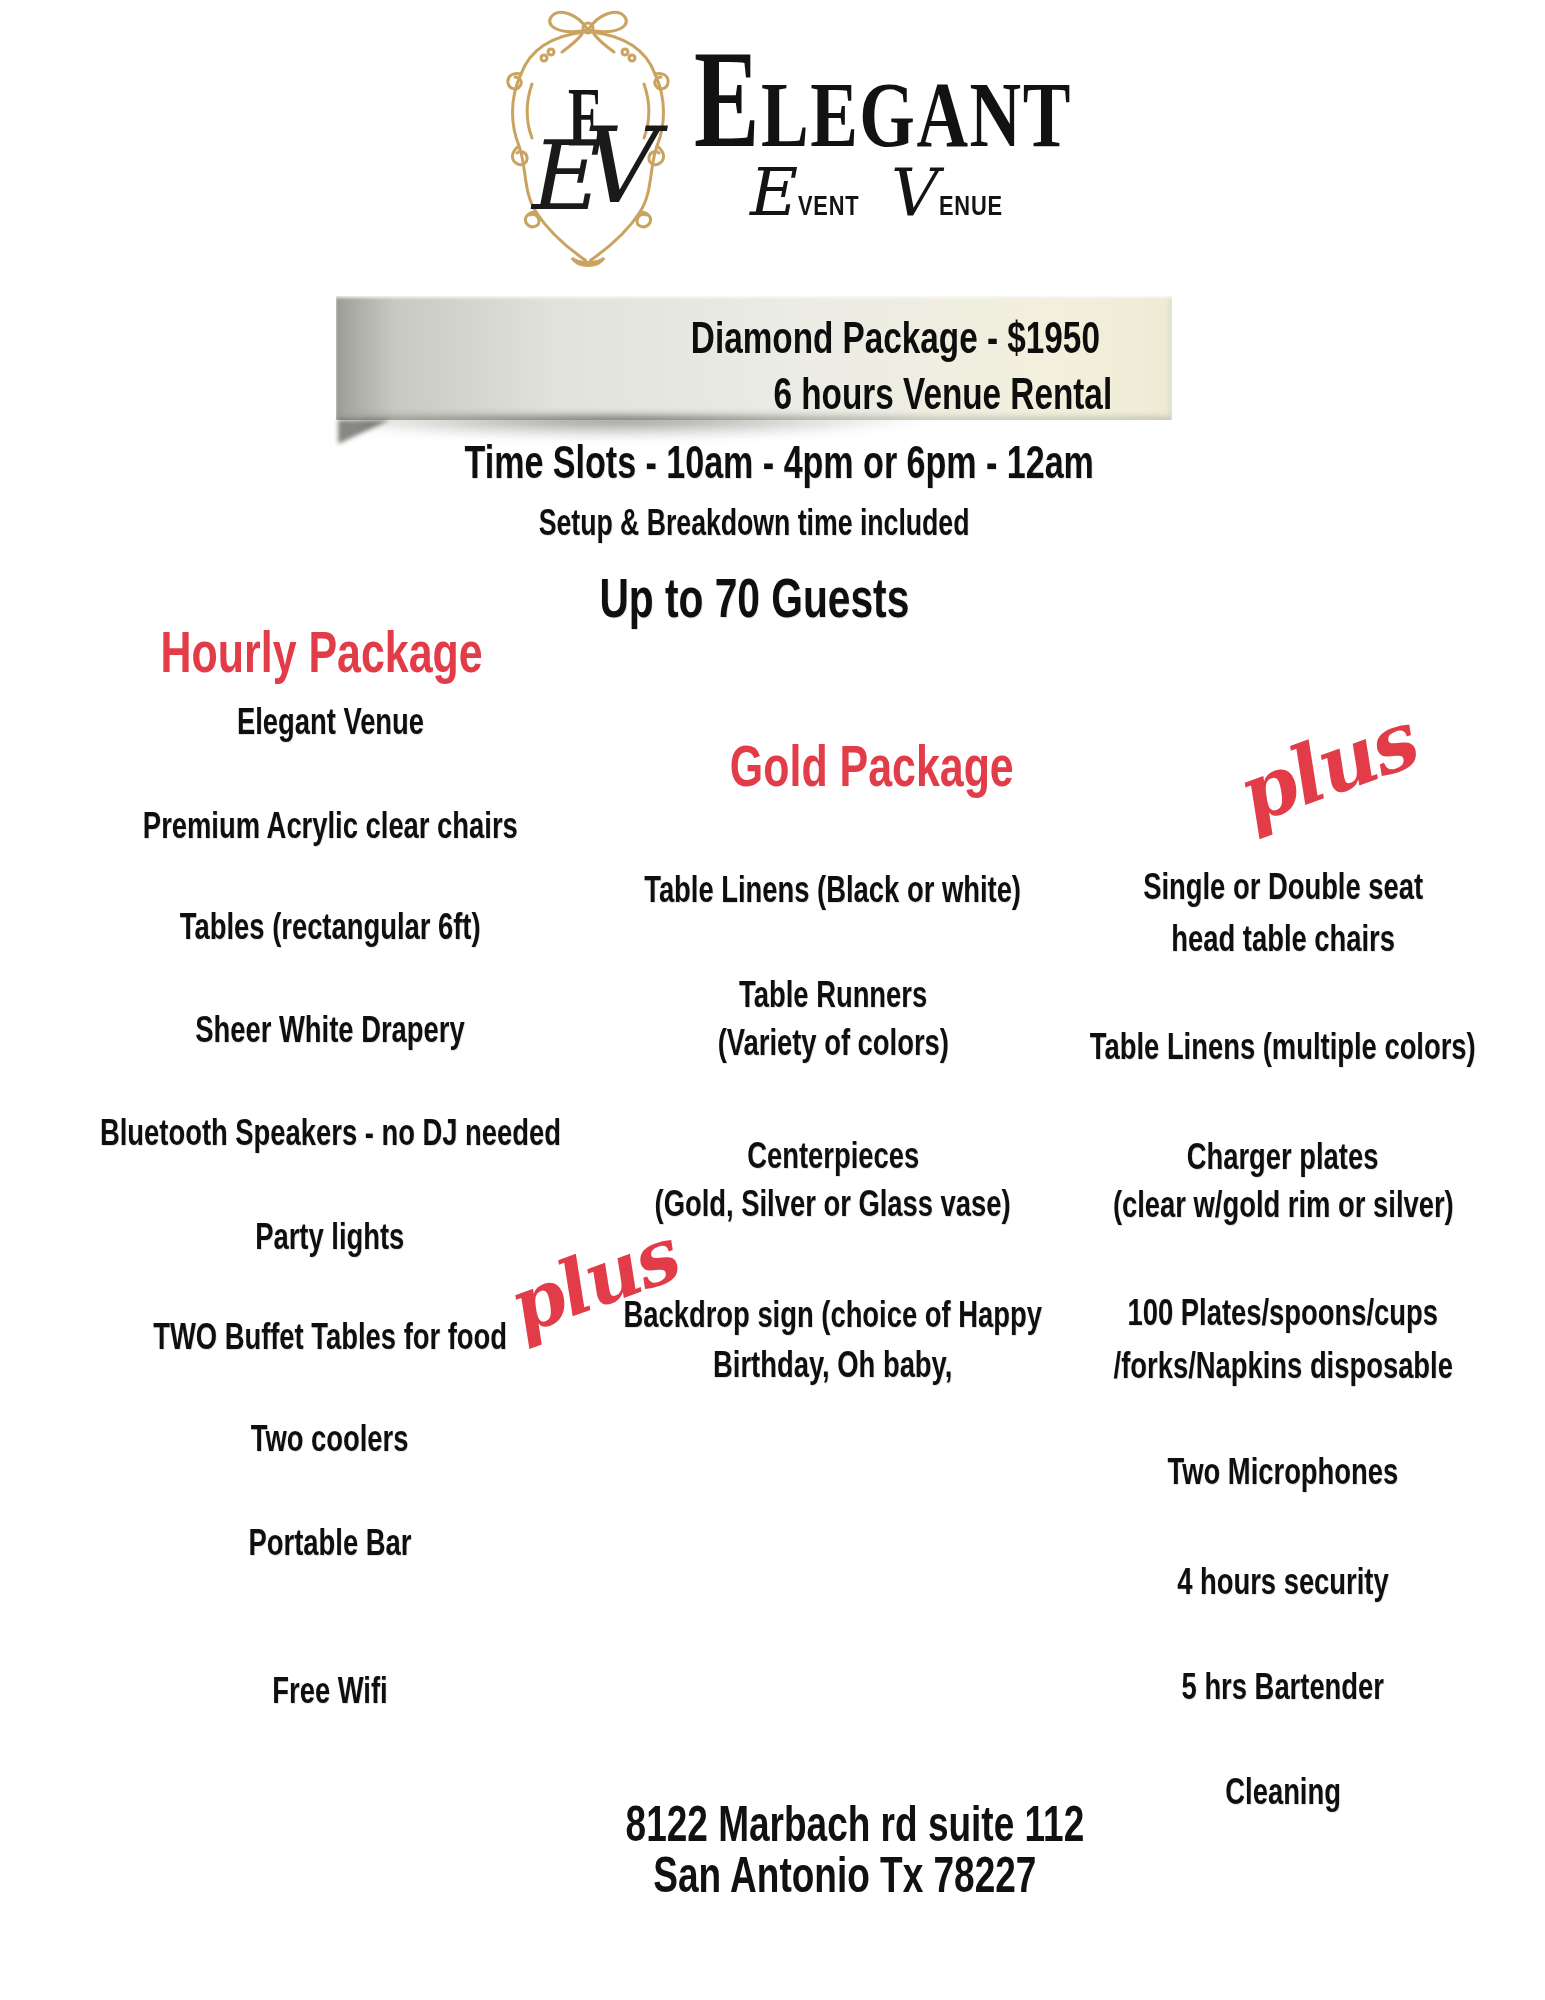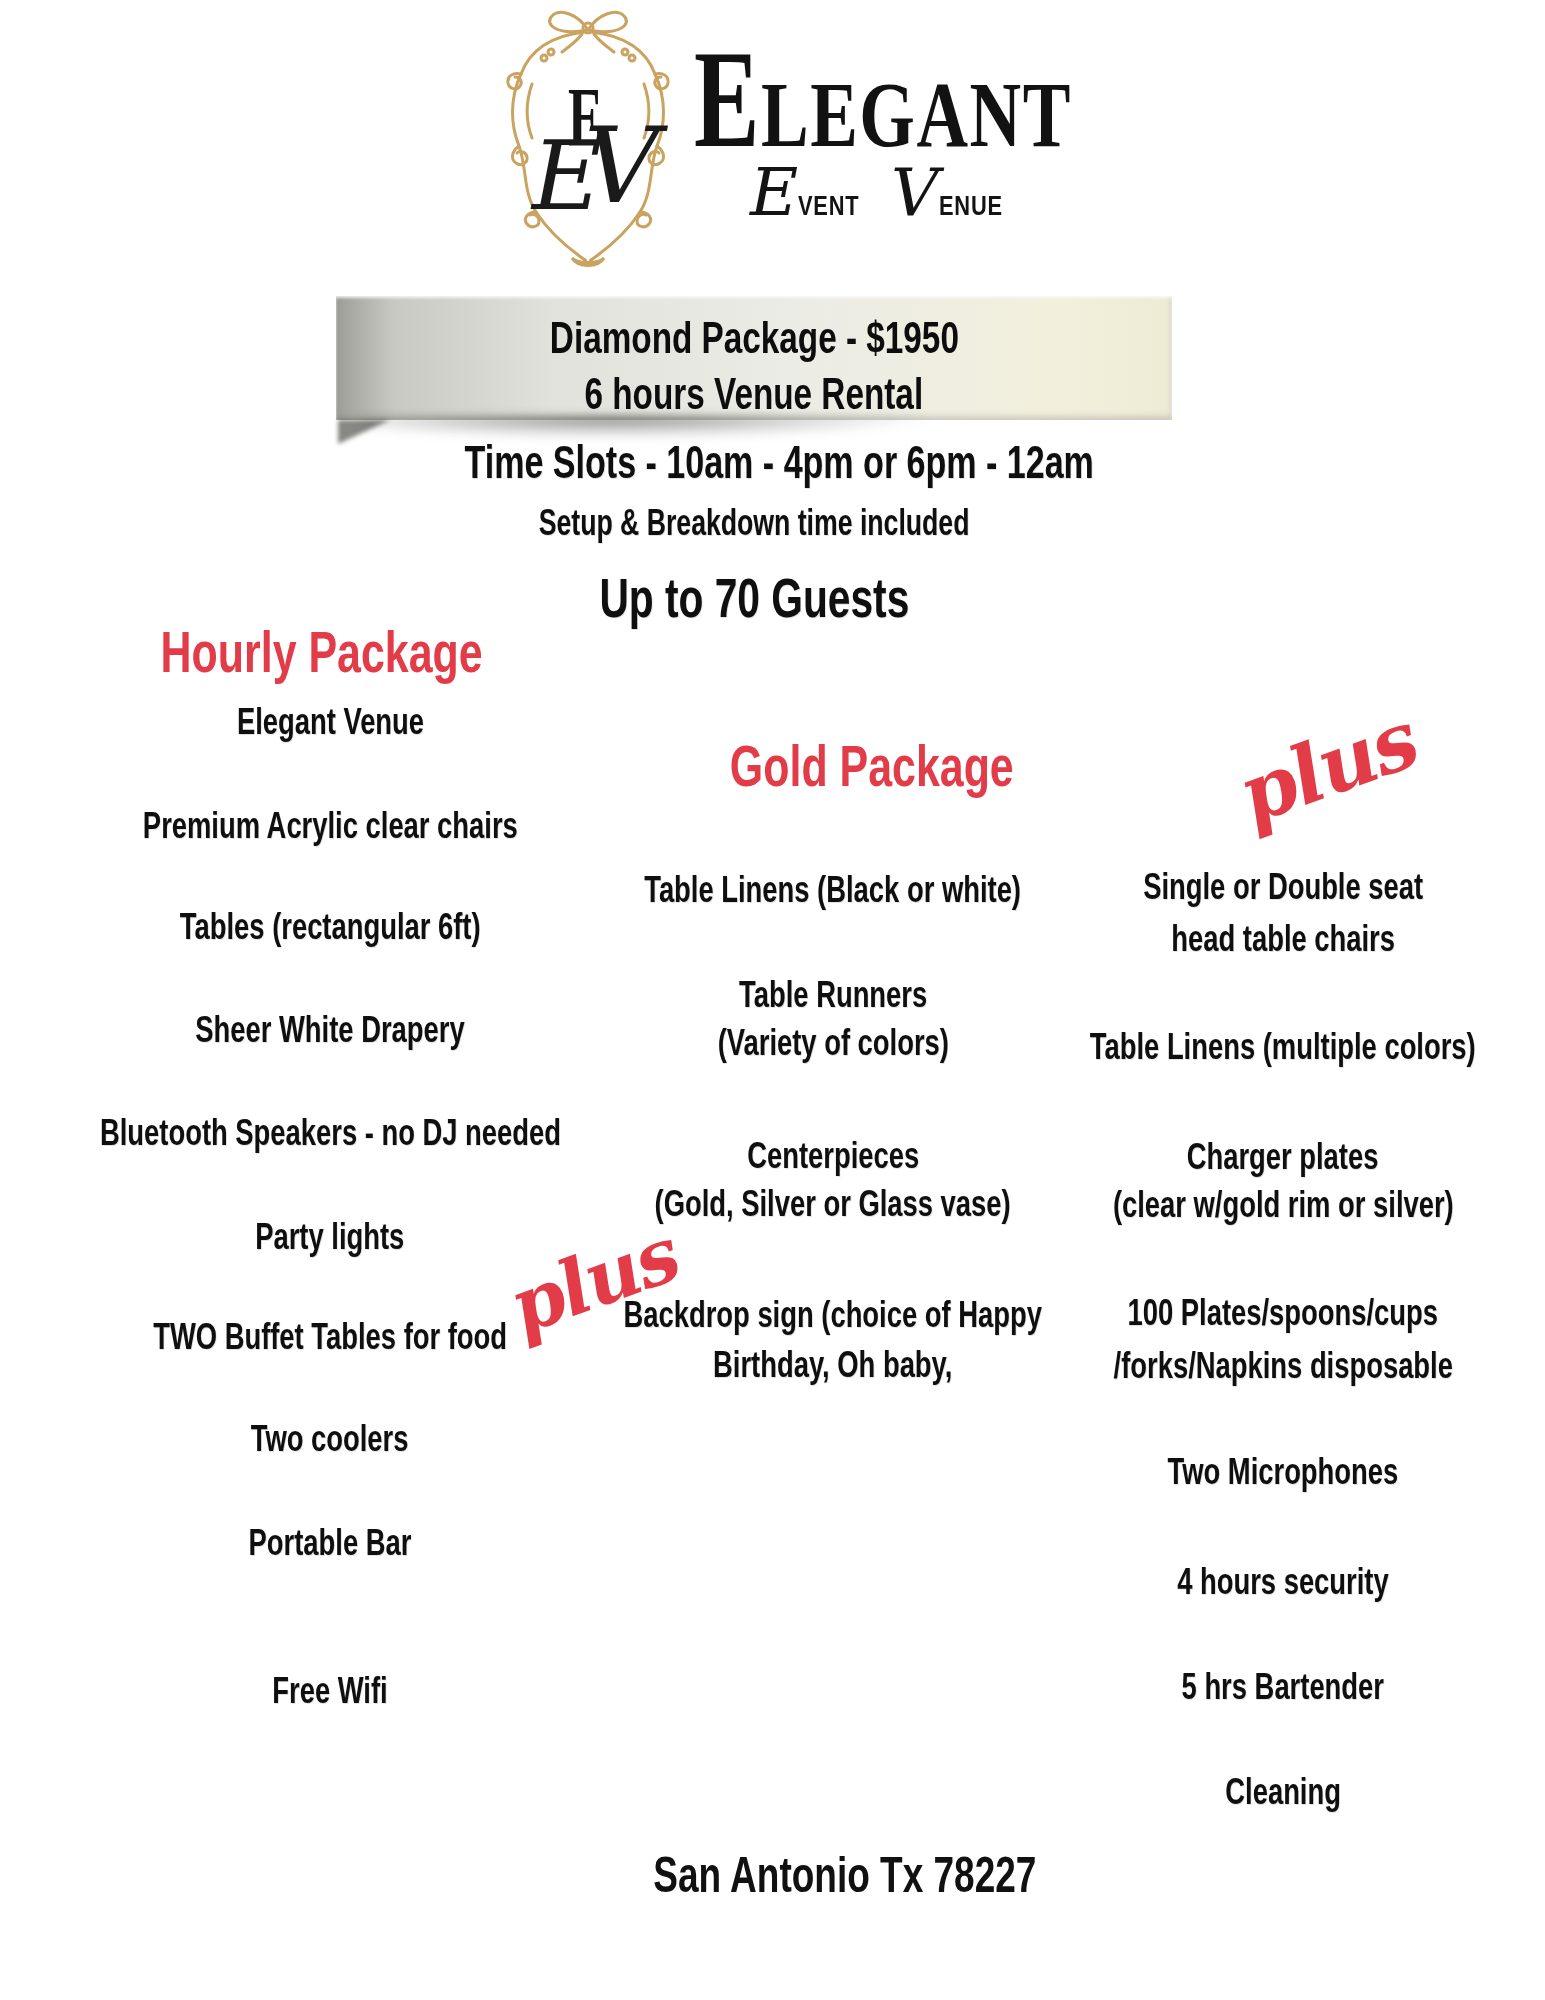--- a/index.html
+++ b/index.html
@@ -34,21 +34,21 @@
 
   
   .banner{position:absolute;left:336px;top:296px;width:836px;height:124px;
           background:linear-gradient(90deg,#9e9e98 0%,#c9c9c4 7%,#e2e2dd 26%,#ecece6 55%,#f2efdc 86%,#eeebd5 100%);
           box-shadow:inset 0 2px 3px rgba(255,255,255,.8), inset 0 -3px 6px rgba(120,120,115,.35);}
   .banner::after{content:"";position:absolute;left:3%;top:calc(100% - 4px);width:94%;height:32px;
           background:radial-gradient(ellipse 55% 100% at 32% 0,rgba(35,35,32,.55),rgba(35,35,32,.16) 48%,transparent 75%);
           filter:blur(4px);}
   .banner::before{content:"";position:absolute;left:2px;top:100%;width:0;height:0;
           border-top:24px solid rgba(95,95,90,.75);border-right:52px solid transparent;filter:blur(2px);}
-  .bline{position:absolute;left:0;width:100%;text-align:center;font-weight:bold;font-size:45px;color:#0d0d0d;}
+  .bline{position:absolute;left:0;width:100%;text-align:right;font-weight:bold;font-size:45px;color:#0d0d0d;}
   .b1{top:16px;line-height:52px;}
   .b2{top:74px;line-height:48px;}
 
   
   .line{position:absolute;text-align:center;font-weight:bold;color:#0f0f0f;
         text-shadow:1px 1px 0 rgba(120,120,120,.22);}
   .intro-1{left:354px;top:436px;width:800px;font-size:46px;line-height:52px;}
   .intro-2{left:354px;top:497px;width:800px;font-size:36px;line-height:52px;}
   .intro-3{left:354px;top:568px;width:800px;font-size:55px;line-height:60px;}
 
@@ -175,15 +175,16 @@
   </div>
   <div class="block lh53" style="left:963px;top:1286px;">
     <div><span class="cx">100 Plates/spoons/cups</span></div>
     <div><span class="cx">/forks/Napkins disposable</span></div>
   </div>
   <div class="item" style="left:963px;top:1452px;"><span class="cx">Two Microphones</span></div>
   <div class="item" style="left:963px;top:1562px;"><span class="cx">4 hours security</span></div>
   <div class="item" style="left:963px;top:1667px;"><span class="cx">5 hrs Bartender</span></div>
   <div class="item" style="left:963px;top:1772px;"><span class="cx">Cleaning</span></div>
 
+  <div class="addr addr-1"><span class="cx">8122 Marbach rd suite 112</span></div>
   <div class="addr addr-2"><span class="cx">San Antonio Tx 78227</span></div>
 
 </div>
 
 </body></html>

